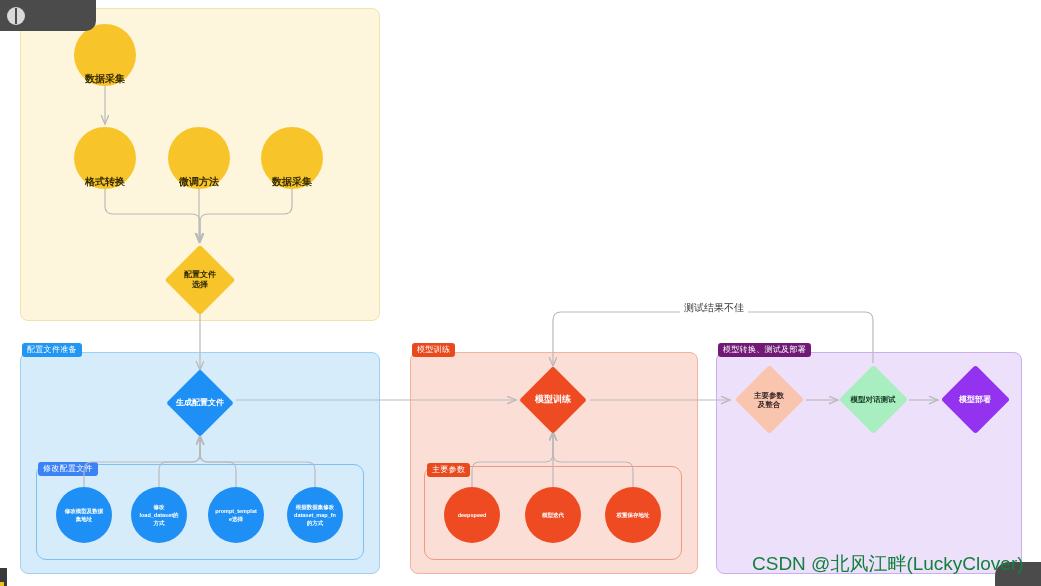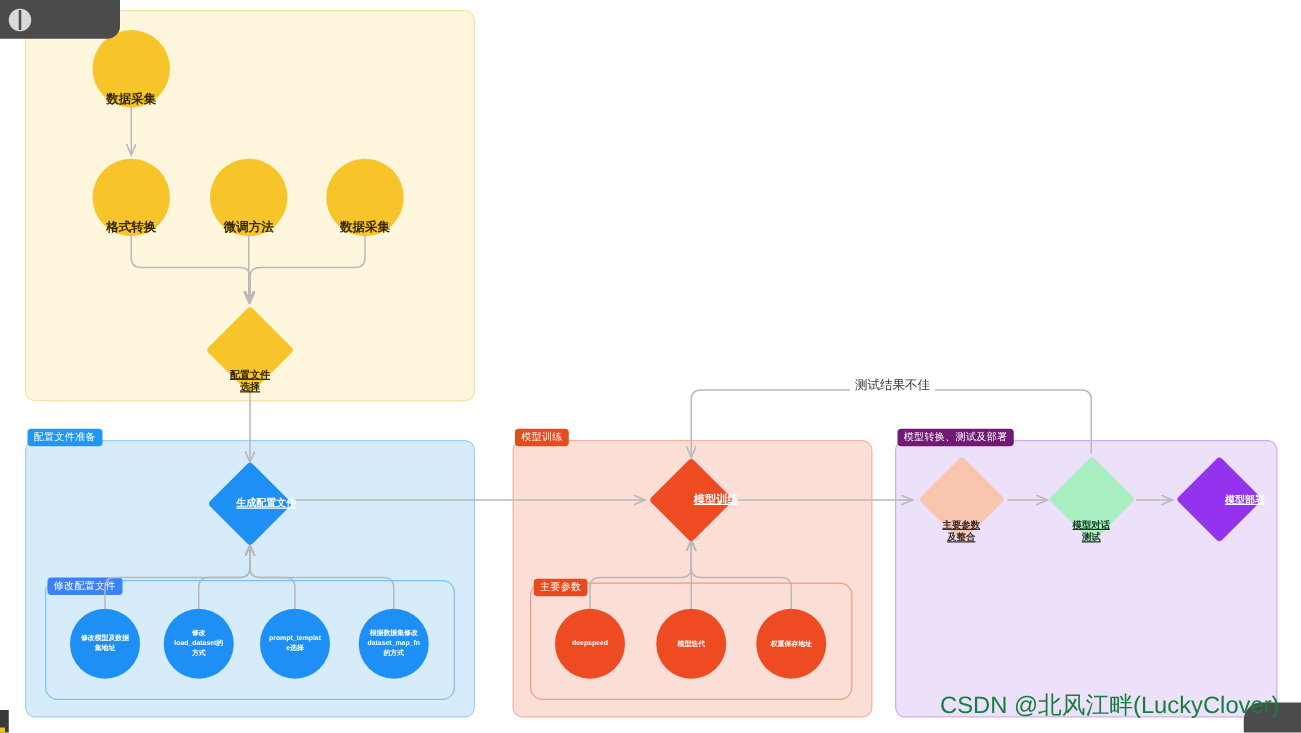--- a/index.html
+++ b/index.html
@@ -34,22 +34,22 @@
   
   .node{position:absolute;display:flex;align-items:center;justify-content:center;
         text-align:center;box-sizing:border-box;}
   .circle{border-radius:50%;}
   .node .lbl{display:block;width:100%;padding:0 4px;box-sizing:border-box;}
 
   
   .y-circ{background:#f7c52a;color:#332900;font-size:10px;font-weight:700;align-items:flex-end;}
   .y-dia-wrap{position:absolute;}
   .dia{position:absolute;transform:rotate(45deg);border-radius:3px;}
-  .dia-txt{position:absolute;display:flex;align-items:center;justify-content:flex-end;
-           text-align:center;font-weight:700;line-height:1.25;text-decoration:underline;}
+  .dia-txt{position:absolute;display:flex;align-items:center;justify-content:center;
+           text-align:center;font-weight:700;line-height:1.25;}
 
   
   .b-circ{background:#1e90f5;color:#ffffff;font-weight:700;}
   .b-dia{background:#1e90f5;}
   
   .r-circ{background:#ef4b23;color:#ffffff;font-weight:700;}
   .r-dia{background:#ef4b23;}
   
   .p-dia-salmon{background:#fac5ae;}
   .p-dia-green{background:#a8eec0;}
@@ -217,21 +217,21 @@
   <div class="y-dia-wrap" style="left:731px;top:366px;width:76px;height:68px;">
     <div class="dia p-dia-salmon" style="left:14px;top:9px;width:49px;height:49px;"></div>
     <div class="dia-txt" style="left:0;top:0;width:76px;height:68px;font-size:7.5px;color:#3a2a2a;flex-direction:column;">
       <span>主要参数</span>
       <span>及整合</span>
     </div>
   </div>
 
   <div class="y-dia-wrap" style="left:836px;top:366px;width:74px;height:68px;">
     <div class="dia p-dia-green" style="left:13px;top:9px;width:49px;height:49px;"></div>
-    <div class="dia-txt" style="left:0;top:0;width:74px;height:68px;font-size:7.5px;color:#133a22;flex-direction:column;">
+    <div class="dia-txt" style="left:0;top:0;width:74px;height:68px;font-size:7.5px;color:#133a22;">
       <span>模型对话</span>
       <span>测试</span>
     </div>
   </div>
 
   <div class="y-dia-wrap" style="left:938px;top:366px;width:74px;height:68px;">
     <div class="dia p-dia-purple" style="left:13px;top:9px;width:49px;height:49px;"></div>
     <div class="dia-txt" style="left:0;top:0;width:74px;height:68px;font-size:8px;color:#ffffff;">
       <span>模型部署</span>
     </div>

